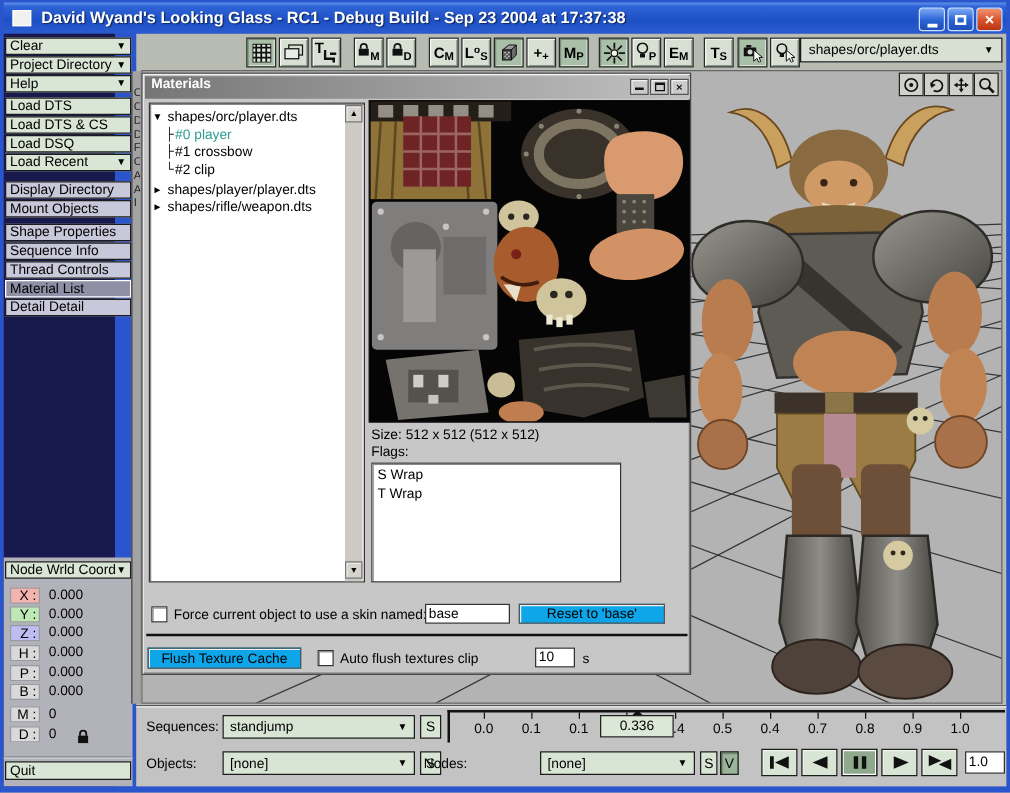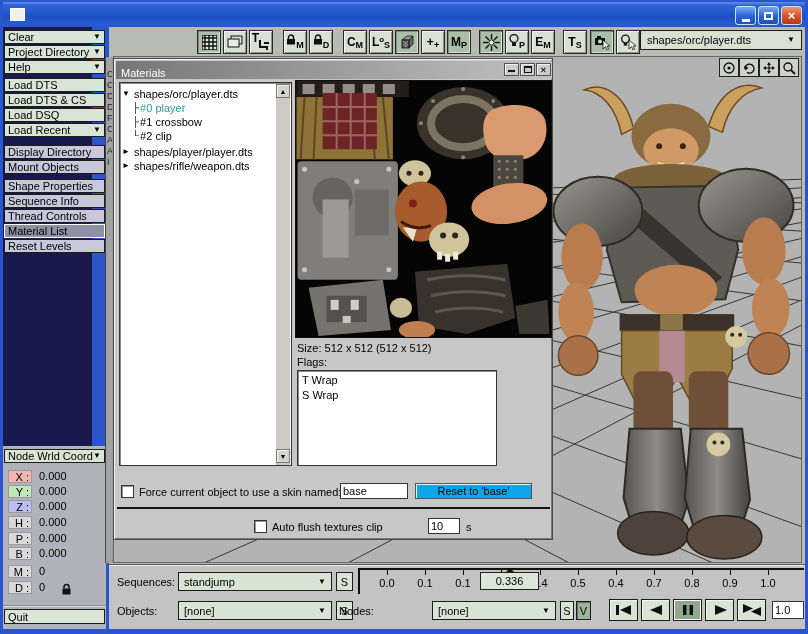--- a/index.html
+++ b/index.html
@@ -47,21 +47,21 @@
   .viewport{position:absolute;left:113px;top:56px;width:689px;height:507px;background:#b3b3b3;border:1px solid #666;overflow:hidden;z-index:1}
   .vp-tools{position:absolute;left:605px;top:1px;display:flex}
   .vp-tool{width:20px;height:19px;background:#ced2ca;border:1px solid #222;display:flex;align-items:center;justify-content:center;cursor:pointer}
   
   .sliver{position:absolute;left:105px;top:57px;width:8px;height:506px;background:#a3a3a3;border-left:1px solid #444;border-right:1px solid #999;
     z-index:4;font-size:9px;line-height:11px;color:#222;overflow:hidden;padding:12px 0 0 1px}
   
   .dialog{position:absolute;left:113px;top:58px;width:440px;height:482px;background:#c7c7c7;border:1px solid #4a4a4a;
     box-shadow:inset 1px 1px 0 #f2f2f2,inset -1px -1px 0 #787878;z-index:5;font-size:11px}
   .dlg-title{position:absolute;left:2px;top:2px;width:436px;height:18px;
-    background:linear-gradient(90deg,#767676,#c2c2c2);color:#fff;display:flex;align-items:flex-end;padding-left:5px;font-weight:normal}
+    background:linear-gradient(90deg,#767676,#c2c2c2);color:#fff;display:flex;align-items:flex-start;padding-left:5px;font-weight:bold}
   .dlg-btn{position:absolute;top:4px;width:15px;height:13px;background:#cbcbcb;border:1px solid #555;
     box-shadow:inset 1px 1px 0 #f2f2f2;display:flex;align-items:center;justify-content:center;cursor:pointer;font-size:9px;font-weight:bold;color:#111}
   .dmin{width:7px;height:5px;border-bottom:2px solid #111}
   .dmax{width:8px;height:7px;border:1px solid #111;border-top:2px solid #111}
   .sunken{background:#fff;border:1px solid #333;box-shadow:inset 1px 1px 0 #888}
   .tree{position:absolute;left:5px;top:23px;width:173px;height:384px}
   .trow{position:absolute;left:2px;height:13px;display:flex;align-items:center;white-space:nowrap;cursor:pointer}
   .trow .arr{width:12px;font-size:8px}
   .trow .conn{font-size:10px;color:#111;margin-right:1px}
   .tsel{color:#2f9b92}
@@ -92,20 +92,21 @@
   .notch{position:absolute;left:146px;top:-2px;width:0;height:0;border-left:4px solid transparent;border-right:4px solid transparent;border-bottom:4px solid #111}
   .pbtn{position:absolute;top:33px;width:29px;height:22px;background:#d8e4d4;border:1px solid #1c1c1c;
     box-shadow:inset 1px 1px 0 #f0f6ee;display:flex;align-items:center;justify-content:center;cursor:pointer}
   .pbtn.pressed{background:#8fa98d;box-shadow:inset 0 0 0 1px #fff}
 </style>
 </head>
 <body>
 
 <div class="titlebar">
   <span class="app-icon"></span>
+  <span class="title-text">David Wyand's Looking Glass - RC1 - Debug Build - Sep 23 2004 at 17:37:38</span>
   <span class="xpbtn" style="left:732px">
       <span class="min-glyph"></span>
     </span>
   <span class="xpbtn" style="left:755px">
       <span class="max-glyph"></span>
     </span>
   <span class="xpbtn close" style="left:778px">
       <span class="close-glyph">×</span>
     </span>
 </div>
@@ -264,21 +265,21 @@
   <div class="sbtn p" style="top:167px">
       <span>Sequence Info</span>
     </div>
   <div class="sbtn p" style="top:182px">
       <span>Thread Controls</span>
     </div>
   <div class="sbtn p sel" style="top:197px">
       <span>Material List</span>
     </div>
   <div class="sbtn p" style="top:212px">
-      <span>Reset Levels</span>
+      <span>Detail Detail</span>
     </div>
 
   <div class="coord-bg"></div>
   <div class="sbtn g" style="top:422px">
       <span>Node Wrld Coord</span>
       <span class="dd">▼</span>
     </div>
 
   <div class="crow" style="top:443px">
       <span class="chip cx">X :</span>
@@ -563,31 +564,32 @@
       <path d="M130,198 q40,-8 78,0 M134,214 q38,-8 74,0 M138,230 q34,-8 68,0" stroke="#5e584c" stroke-width="3" fill="none"></path>
       <ellipse cx="104" cy="226" rx="11" ry="10" fill="#c8bd96"></ellipse>
       <ellipse cx="120" cy="248" rx="18" ry="9" fill="#c07e50"></ellipse>
       <path d="M218,224 L250,218 L252,252 L222,252 Z" fill="#3c3832"></path>
     </svg>
   </div>
 
   <div class="abs" style="left:183px;top:283px">Size: 512 x 512 (512 x 512)</div>
   <div class="abs" style="left:183px;top:297px">Flags:</div>
   <div class="flagsbox sunken">
+    <div>S Wrap</div>
     <div>T Wrap</div>
-    <div>S Wrap</div>
   </div>
 
   <span class="chk abs" style="left:7px;top:426px"></span>
   <span class="abs" style="left:25px;top:427px">Force current object to use a skin named:</span>
   <input class="tinput abs" style="left: 226px; top: 424px; width: 68px;" value="base">
   <span class="gbtn abs" style="left:301px;top:424px;width:117px;height:16px">Reset to 'base'</span>
 
   <div class="divider"></div>
 
+  <span class="gbtn abs" style="left:4px;top:459px;width:123px;height:17px">Flush Texture Cache</span>
   <span class="chk abs" style="left:140px;top:461px"></span>
   <span class="abs" style="left:158px;top:462px">Auto flush textures clip</span>
   <input class="tinput abs" style="left: 314px; top: 459px; width: 32px;" value="10">
   <span class="abs" style="left:352px;top:462px">s</span>
 </div>
 
 <div class="bottombar">
   <div class="blabel" style="left:8px;top:10px;width:162px">Sequences:</div>
   <div class="gdrop" style="left:69px;top:6px;width:154px">
     <span>standjump</span>

